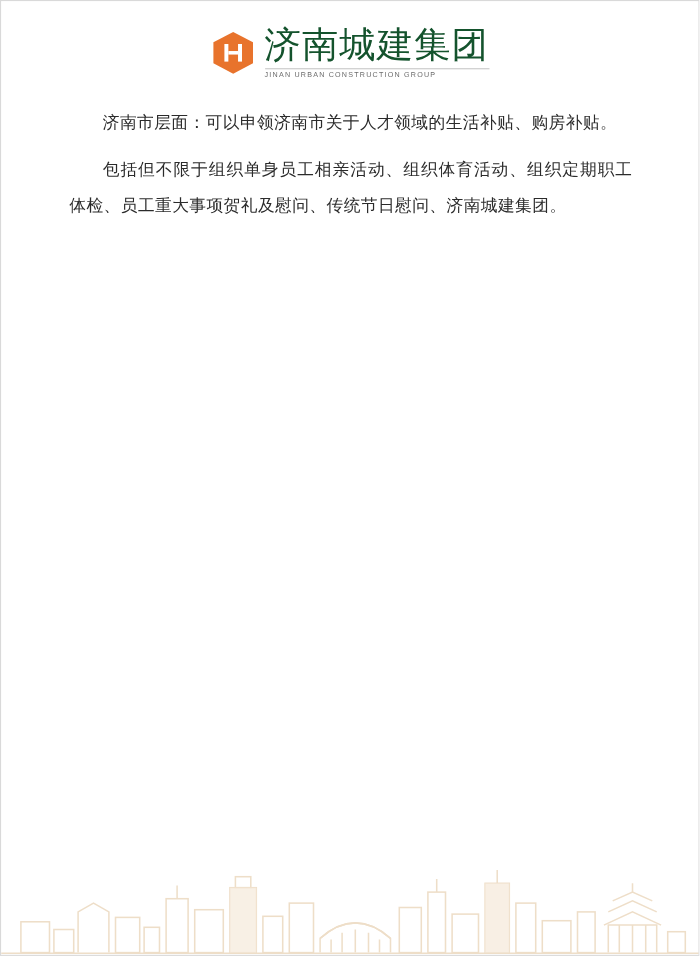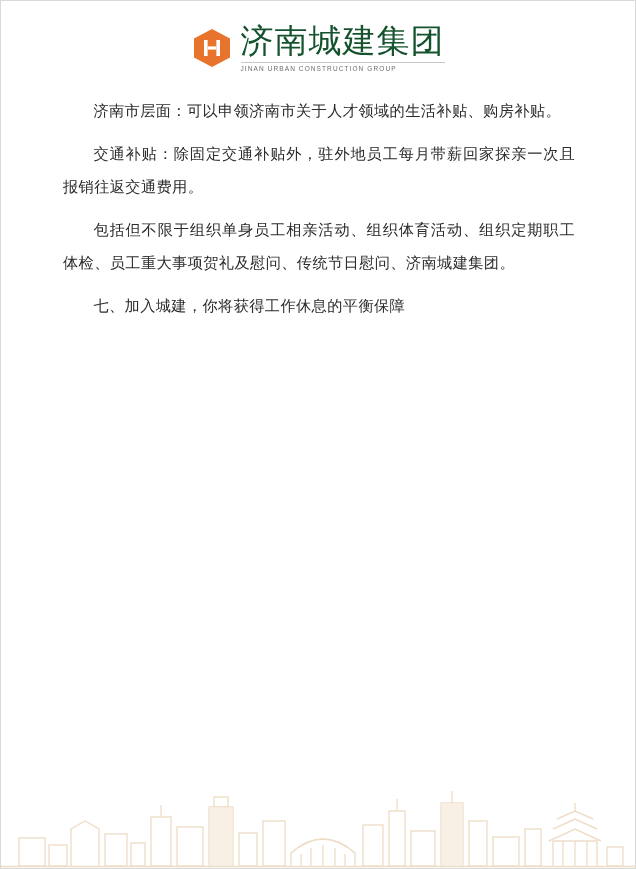--- a/index.html
+++ b/index.html
@@ -116,23 +116,21 @@
       </span>
       <span class="logo-text">
         <span class="logo-cn">济南城建集团</span>
         <span class="logo-en">JINAN URBAN CONSTRUCTION GROUP</span>
       </span>
     </div>
   </div>
 
   <div class="content">
     <p class="para">济南市层面：可以申领济南市关于人才领域的生活补贴、购房补贴。</p>
-    <p class="para">交通补贴：除固定交通补贴外，驻外地员工每月带薪回家探亲一次且报销往返交通费用。</p>
     <p class="para">包括但不限于组织单身员工相亲活动、组织体育活动、组织定期职工体检、员工重大事项贺礼及慰问、传统节日慰问、济南城建集团。</p>
-    <p class="para">七、加入城建，你将获得工作休息的平衡保障</p>
   </div>
 
   <div class="skyline">
     <svg width="636" height="135" viewBox="0 0 636 135">
       <g fill="none" stroke="#e0c39c" stroke-width="1.4">
 
         <rect x="18" y="105" width="26" height="28"></rect>
         <rect x="48" y="112" width="18" height="21"></rect>
         <path d="M70 133 L70 96 L84 88 L98 96 L98 133"></path>
         <rect x="104" y="101" width="22" height="32"></rect>

